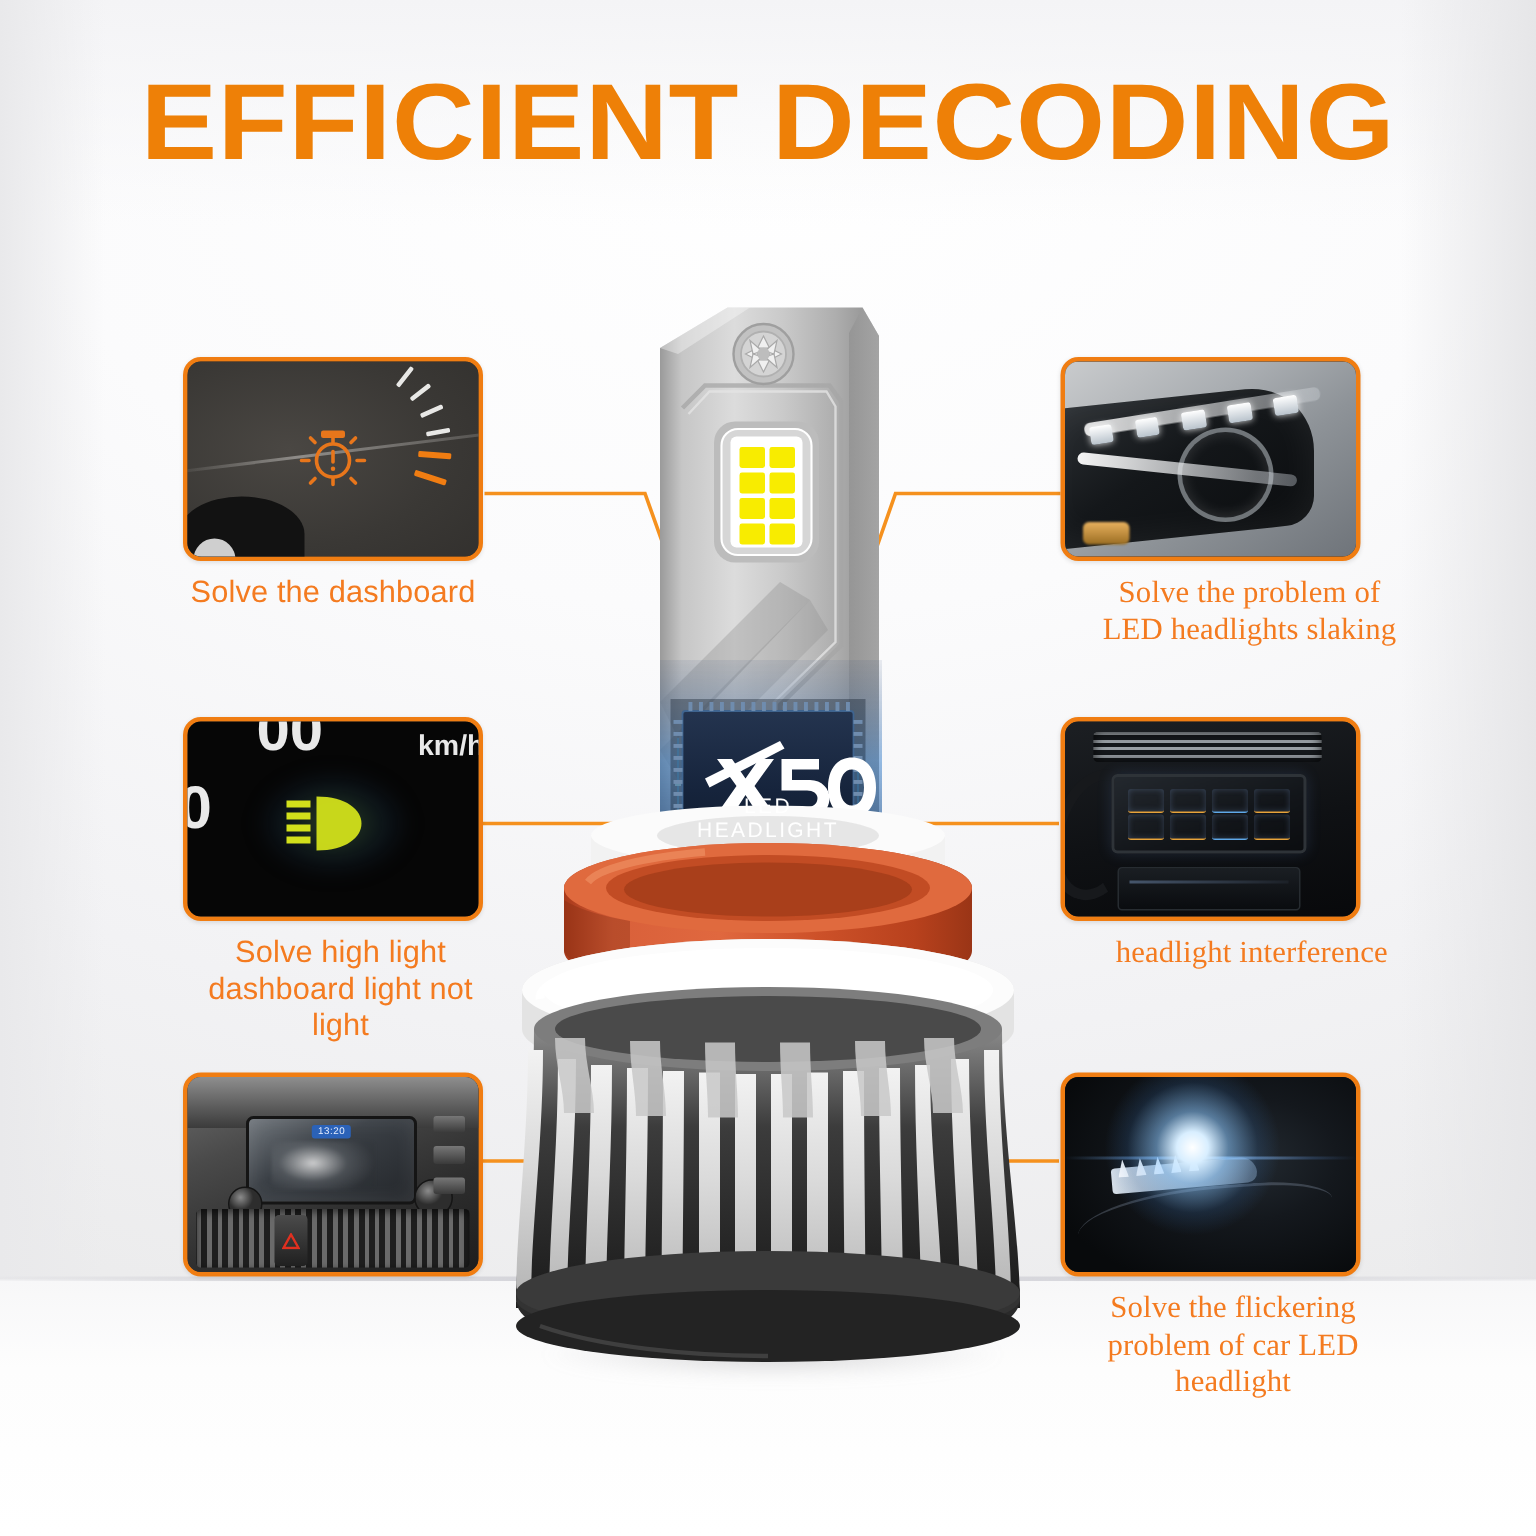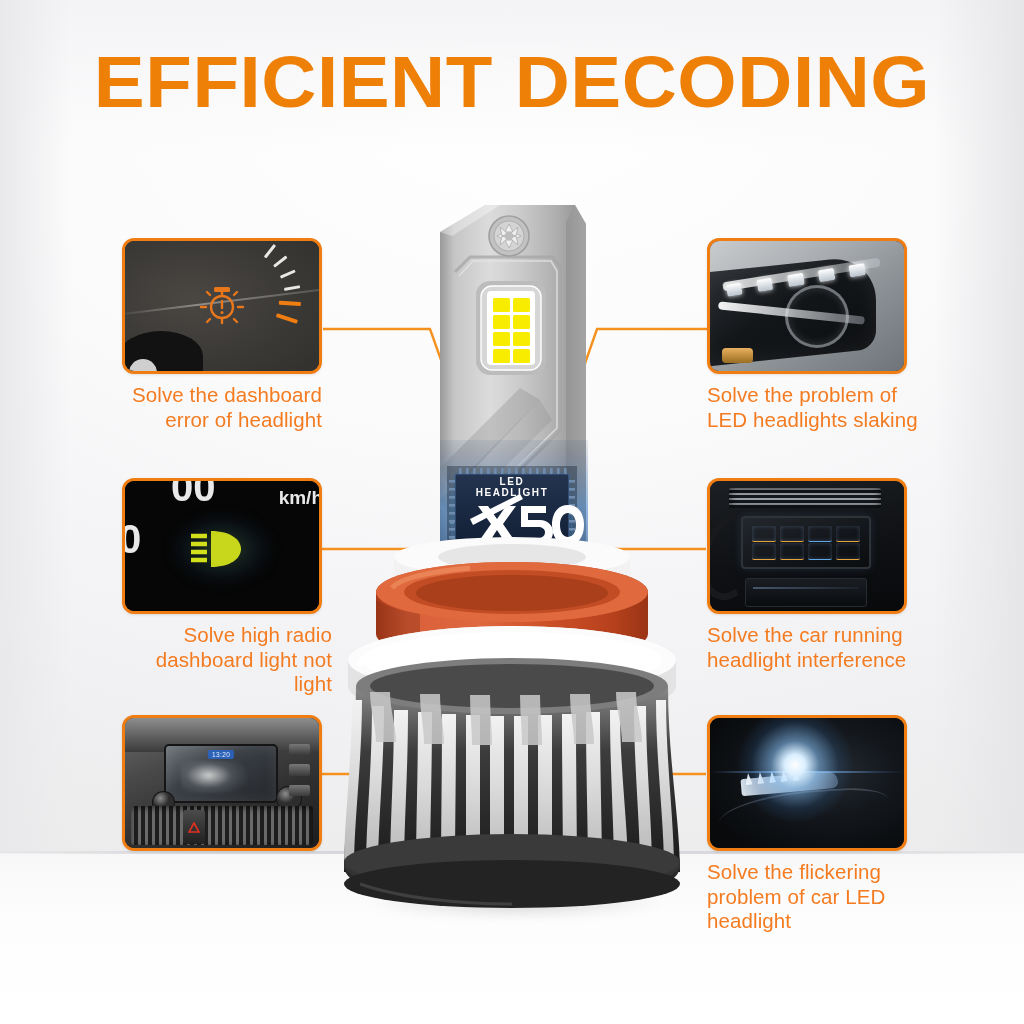--- a/index.html
+++ b/index.html
@@ -42,22 +42,22 @@
   .feat{position:absolute;}
   .thumb{
     border:3px solid #f07d12;border-radius:12px;overflow:hidden;
     position:relative;background:#2a2a2a;
     box-shadow:0 1px 3px rgba(0,0,0,.10);
   }
   .cap{
     margin-top:9px;color:#f47b20;font-size:20.5px;line-height:24.5px;
     font-weight:400;letter-spacing:.1px;
   }
-  .l .cap{text-align:right;}
-  .r .cap{text-align:left;}
+  .l .cap{text-align:center;}
+  .r .cap{text-align:center;font-family:Liberation Serif, serif;}
 
   
   .art{position:absolute;inset:0;}
 
   
   .dash-bg{position:absolute;inset:0;
     background:radial-gradient(120% 110% at 35% 45%, #4a4743 0%, #3a3835 45%, #2c2a28 100%);}
   .tick{position:absolute;background:#e8e8e6;width:16px;height:3px;border-radius:1px;
     transform-origin:-52px 50%;right:18px;top:56px;}
   .tick.o{background:#f07d12;height:4px;width:22px;}
@@ -156,22 +156,22 @@
     clip-path:polygon(50% 0,100% 100%,0 100%);opacity:.95;}
   .night-hood{position:absolute;left:4%;bottom:8%;width:88%;height:34%;
     border-top:2px solid rgba(190,210,235,.22);border-radius:60% 30% 0 0;transform:rotate(-4deg);}
 
   
   svg.links{position:absolute;left:0;top:0;width:1024px;height:1024px;pointer-events:none;}
 
   
   .bulb{position:absolute;left:0;top:0;width:1024px;height:1024px;pointer-events:none;}
 
-  .chip-label{position:absolute;left:462px;top:476px;width:100px;text-align:center;color:#ffffff;
-    font-size:10px;letter-spacing:1.6px;font-weight:700;}
+  .chip-label{position:absolute;left:462px;top:529px;width:100px;text-align:center;color:#ffffff;
+    font-size:14px;letter-spacing:1.6px;font-weight:400;}
 </style>
 </head>
 <body>
 
 <div id="stage">
 
   <div class="vig-t"></div>
   <div class="vig-l"></div>
   <div class="vig-r"></div>
   <div class="floor"></div>
@@ -497,42 +497,41 @@
             <path d="M28,22 L28,29"></path>
             <circle cx="28" cy="33.5" r="1.5" fill="#e8761b" stroke="none"></circle>
             <path d="M28,13 L28,16 M12,28 L7,28 M44,28 L49,28 M16,16 L13,13 M40,16 L43,13
                      M16,40 L13,43 M40,40 L43,43 M28,40 L28,44"></path>
           </g>
         </svg>
       </div>
     </div>
     <div class="cap">
       <div>Solve the dashboard</div>
-      <div>error of headlight</div>
     </div>
   </div>
 
   <div class="feat l" style="left:122px;top:478px;width:210px;">
     <div class="thumb" style="width:194px;height:130px;">
       <div class="art">
         <div class="hb-bg"></div>
         <div class="hb-num" style="left:-6px;top:36px;font-size:40px;">0</div>
         <div class="hb-num" style="left:46px;top:-16px;font-size:40px;">00</div>
         <div class="hb-num" style="right:-4px;top:6px;font-size:19px;">km/h</div>
         <div class="hb-glow"></div>
         <svg class="hb-icon" width="70" height="48" viewBox="0 0 70 48">
           <path d="M24,6 C44,6 54,15 54,24 C54,33 44,42 24,42 Z" fill="#d2e01b" opacity="0.95"></path>
           <g stroke="#d2e01b" stroke-width="4.6" stroke-linecap="butt">
             <path d="M4,11 L20,11 M4,19 L20,19 M4,27 L20,27 M4,35 L20,35"></path>
           </g>
         </svg>
       </div>
     </div>
     <div class="cap">
-      <div>Solve high radio</div>
+      <div>Solve high light</div>
       <div>dashboard light not light</div>
     </div>
   </div>
 
   <div class="feat l" style="left:122px;top:715px;width:205px;">
     <div class="thumb" style="width:194px;height:130px;">
       <div class="art">
         <div class="radio-bg"></div>
         <div class="radio-top"></div>
         <div class="radio-screen">
@@ -595,21 +594,20 @@
               <i></i>
               <i></i>
               <i></i>
               <i></i>
             </div>
         </div>
         <div class="cons-lower"></div>
       </div>
     </div>
     <div class="cap">
-      <div>Solve the car running</div>
       <div>headlight interference</div>
     </div>
   </div>
 
   <div class="feat r" style="left:707px;top:715px;width:230px;">
     <div class="thumb" style="width:194px;height:130px;">
       <div class="art">
         <div class="night-bg"></div>
         <div class="night-hood"></div>
         <div class="night-lens"></div>

